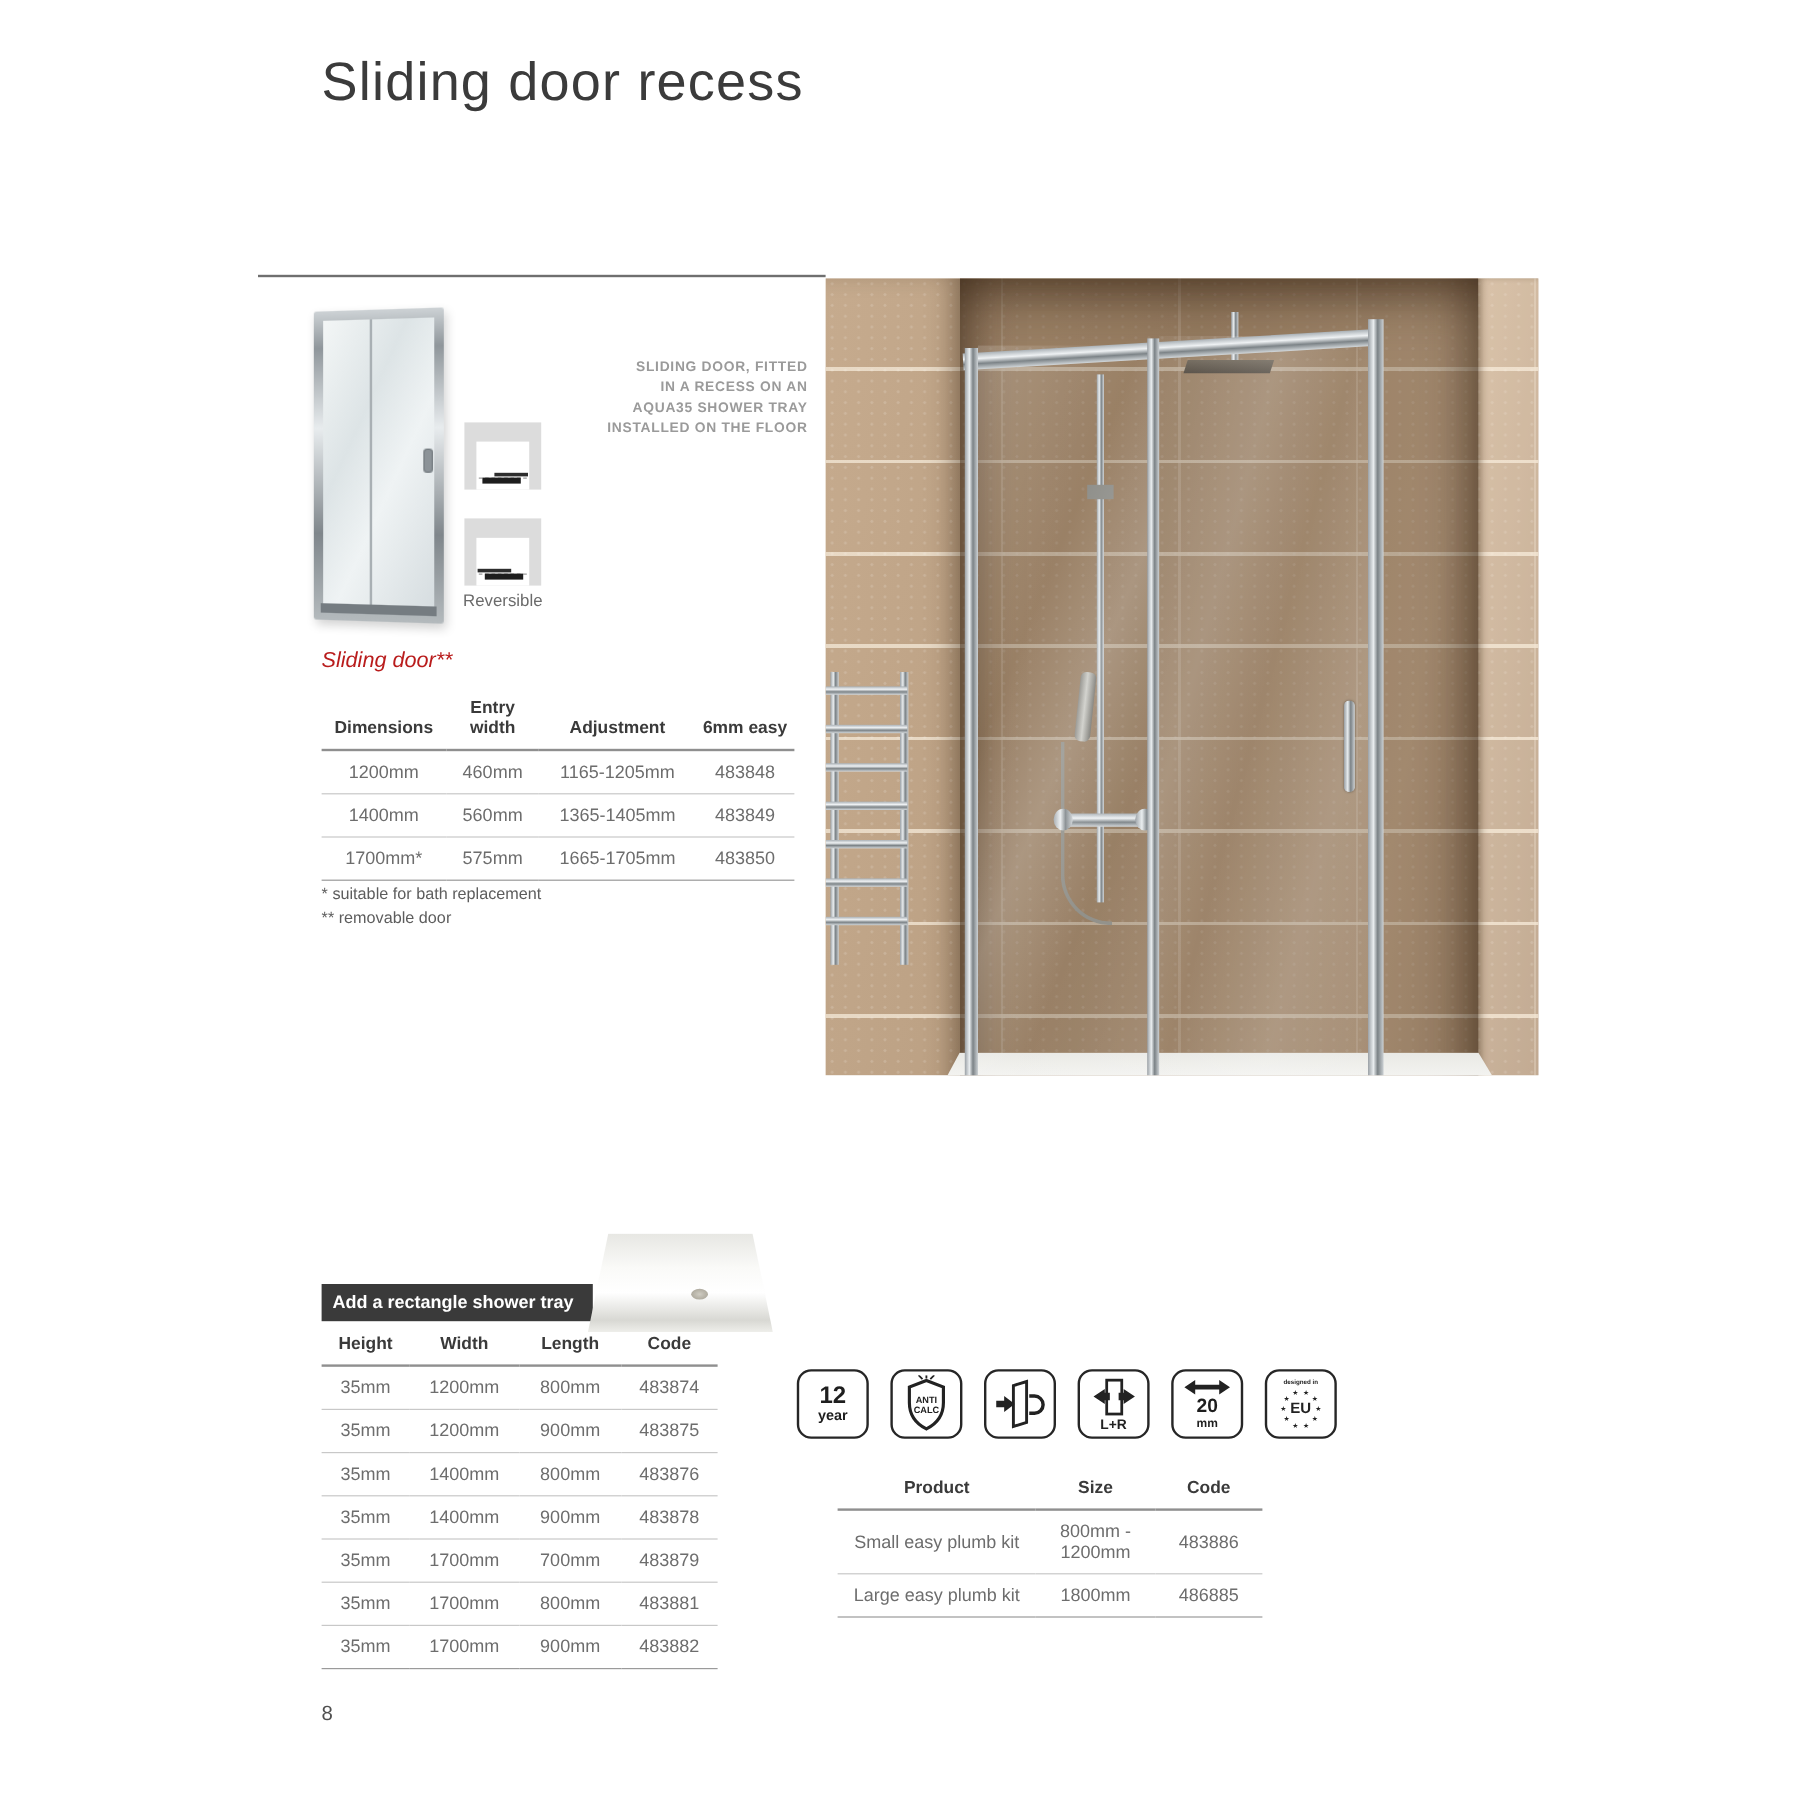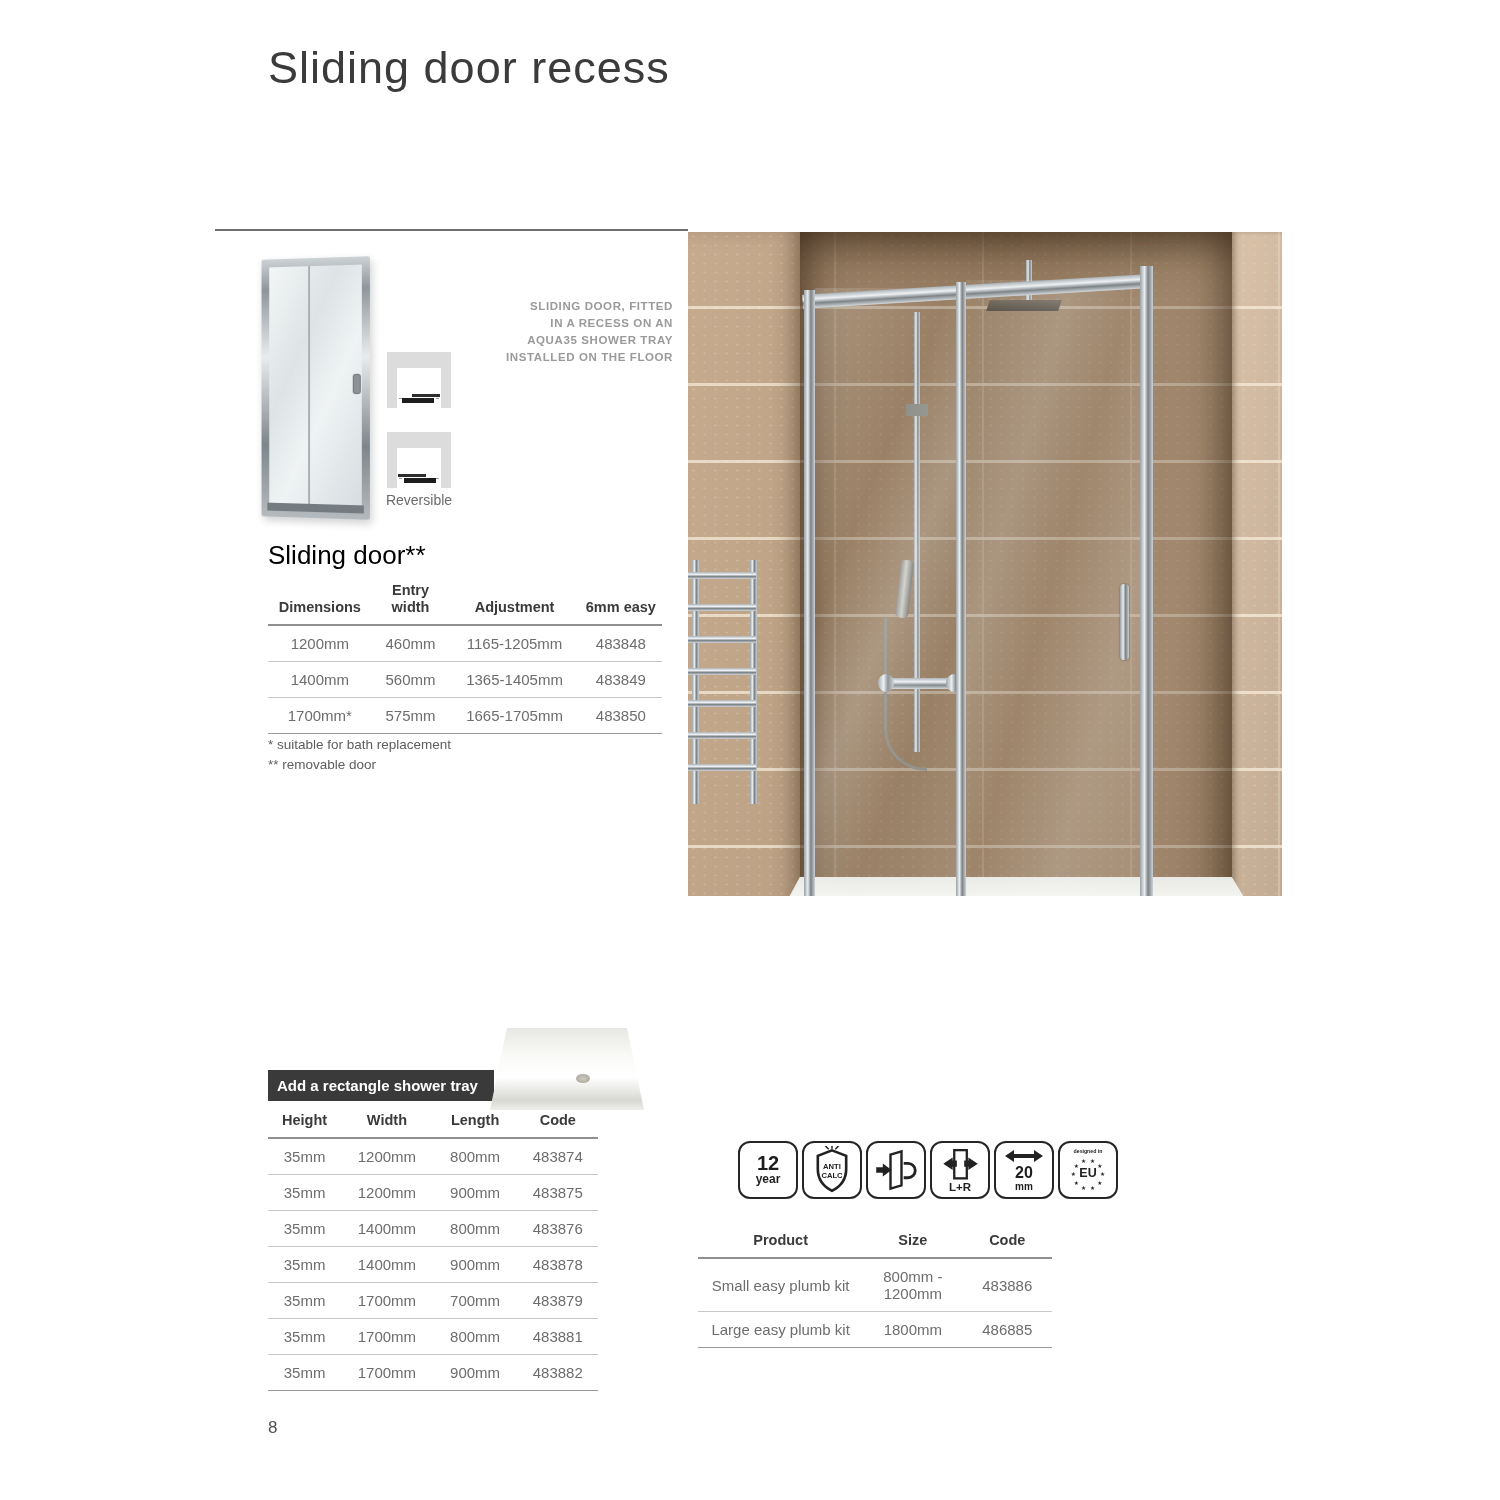--- a/index.html
+++ b/index.html
@@ -41,21 +41,21 @@
                 font-size:11.5px;font-weight:bold;letter-spacing:0.6px;color:#9a9a9a;line-height:17px;}
 
   
   table.spec{border-collapse:collapse;}
   table.spec th{font-size:14.5px;font-weight:bold;color:#3a3a3a;text-align:center;
                 padding:4px 4px 8px 4px;border-bottom:2px solid #8f8f8f;line-height:17px;vertical-align:bottom;}
   table.spec td{font-size:15px;color:#6d6d6d;text-align:center;padding:9px 4px;
                 border-bottom:1px solid #c8c8c8;line-height:17px;}
   table.spec tr:last-child td{border-bottom:1.5px solid #9a9a9a;}
 
-  .door-table-title{position:absolute;left:268px;top:540px;font-size:26px;color:#000000;}
+  .door-table-title{position:absolute;left:268px;top:540px;font-size:18px;color:#b91c1c;font-style:italic;}
   .door-table{position:absolute;left:268px;top:578px;width:394px;}
   .door-table th:nth-child(1){width:100px;} .door-table th:nth-child(2){width:76px;}
   .door-table th:nth-child(3){width:136px;} .door-table th:nth-child(4){width:82px;}
   .footnotes{position:absolute;left:268px;top:735px;font-size:13.5px;color:#5d5d5d;line-height:20px;}
 
   
   .photo{position:absolute;left:688px;top:232px;width:594px;height:664px;overflow:hidden;
          background:
            repeating-linear-gradient(180deg,transparent 0 74px,rgba(242,230,212,0.8) 74px 77px),
            repeating-linear-gradient(90deg,transparent 0 146px,rgba(255,248,238,0.25) 146px 148px),
@@ -113,21 +113,21 @@
   .photo .drain{position:absolute;left:368px;top:692px;width:32px;height:11px;border-radius:50%;
          background:radial-gradient(#b9b4a8,#8d887c);}
   .photo .badge{position:absolute;left:10px;top:706px;width:134px;height:38px;background:#2d2823;
          border-radius:8px;display:flex;align-items:center;justify-content:center;
          color:#ffffff;font-weight:bold;font-size:16.5px;letter-spacing:0.5px;}
 
   
   .features{position:absolute;left:700px;top:1035px;font-size:26px;color:#4b4b4b;line-height:29px;}
 
   
-  .icons{position:absolute;left:738px;top:1141px;display:flex;gap:4px;}
+  .icons{position:absolute;left:664px;top:1141px;display:flex;gap:18px;}
   .icon-box{width:56px;height:54px;border:2.5px solid #262626;border-radius:12px;background:#fff;
             position:relative;display:flex;flex-direction:column;align-items:center;justify-content:center;
             color:#1e1e1e;}
   .icon-box .big{font-size:20px;font-weight:bold;line-height:19px;}
   .icon-box .small{font-size:12px;font-weight:bold;line-height:13px;}
   .icon-box .tiny{font-size:10px;font-weight:bold;line-height:10px;}
 
   
   .acc-table{position:absolute;left:698px;top:1228px;width:354px;}
   .acc-table th:nth-child(1){width:172px;} .acc-table th:nth-child(2){width:96px;}

